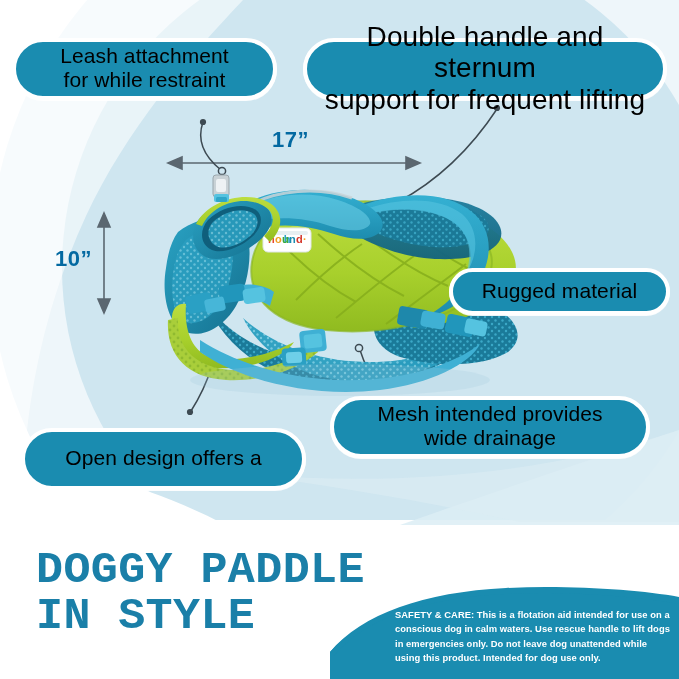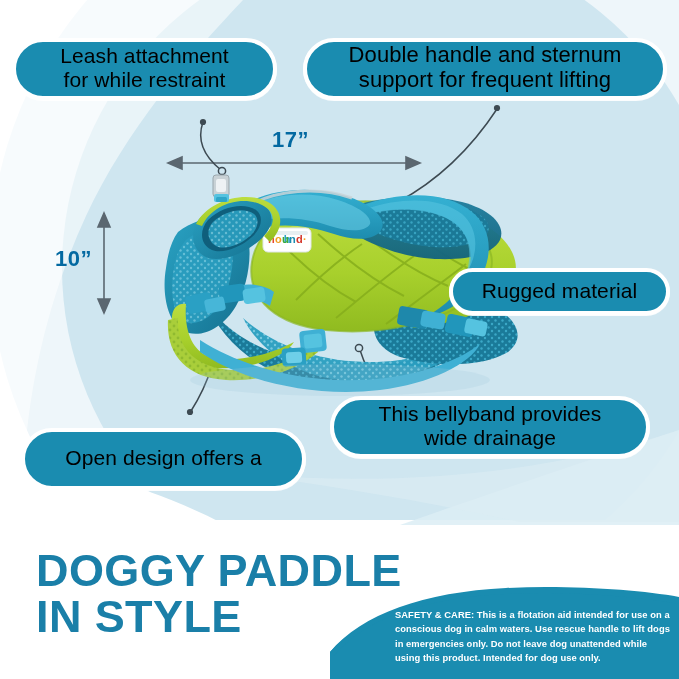--- a/index.html
+++ b/index.html
@@ -25,21 +25,21 @@
     text-align:center;
     font-weight:normal;
     letter-spacing:.1px;
     line-height:1.12;
     padding:6px 16px 8px 16px;
     box-shadow:0 1px 0 rgba(255,255,255,.9);
   }
   .pill span{display:block;}
 
   #pill-leash{left:12px;top:38px;width:265px;height:62px;font-size:21px;}
-  #pill-handle{left:303px;top:38px;width:364px;height:62px;font-size:22px;}
+  #pill-handle{left:303px;top:38px;width:364px;height:62px;font-size:28px;}
   #pill-rugged{left:449px;top:268px;width:221px;height:47px;font-size:21px;justify-content:center;}
   #pill-mesh{left:330px;top:396px;width:320px;height:62px;font-size:21px;}
   #pill-open{left:21px;top:428px;width:285px;height:62px;font-size:21px;}
 
   
   .dim-label{
     position:absolute;
     color:#0369a1;
     font-weight:bold;
     font-size:22px;
@@ -50,20 +50,21 @@
 
   
   #headline{
     position:absolute;left:36px;top:548px;width:430px;
     color:#1a7fa8;
     font-weight:bold;
     font-size:45px;
     line-height:1.03;
     letter-spacing:.4px;
     text-transform:uppercase;
+    font-family:Liberation Mono, monospace;
   }
   #headline .hl-line{display:block;white-space:nowrap;}
 
   
   #safety-wrap{position:absolute;left:330px;top:586px;width:349px;height:93px;}
   #safety-text{
     position:absolute;left:65px;top:22px;width:276px;
     color:#ffffff;font-size:9.4px;line-height:1.52;font-weight:bold;
     letter-spacing:.05px;
   }
@@ -324,21 +325,21 @@
   </div>
 
   <div class="pill" id="pill-rugged">
     <div>
       <span>Rugged material</span>
     </div>
   </div>
 
   <div class="pill" id="pill-mesh">
     <div>
-      <span>This bellyband provides</span>
+      <span>Mesh intended provides</span>
       <span>wide drainage</span>
     </div>
   </div>
 
   <div class="pill" id="pill-open">
     <div>
       <span>Open design offers a</span>
     </div>
   </div>
 

